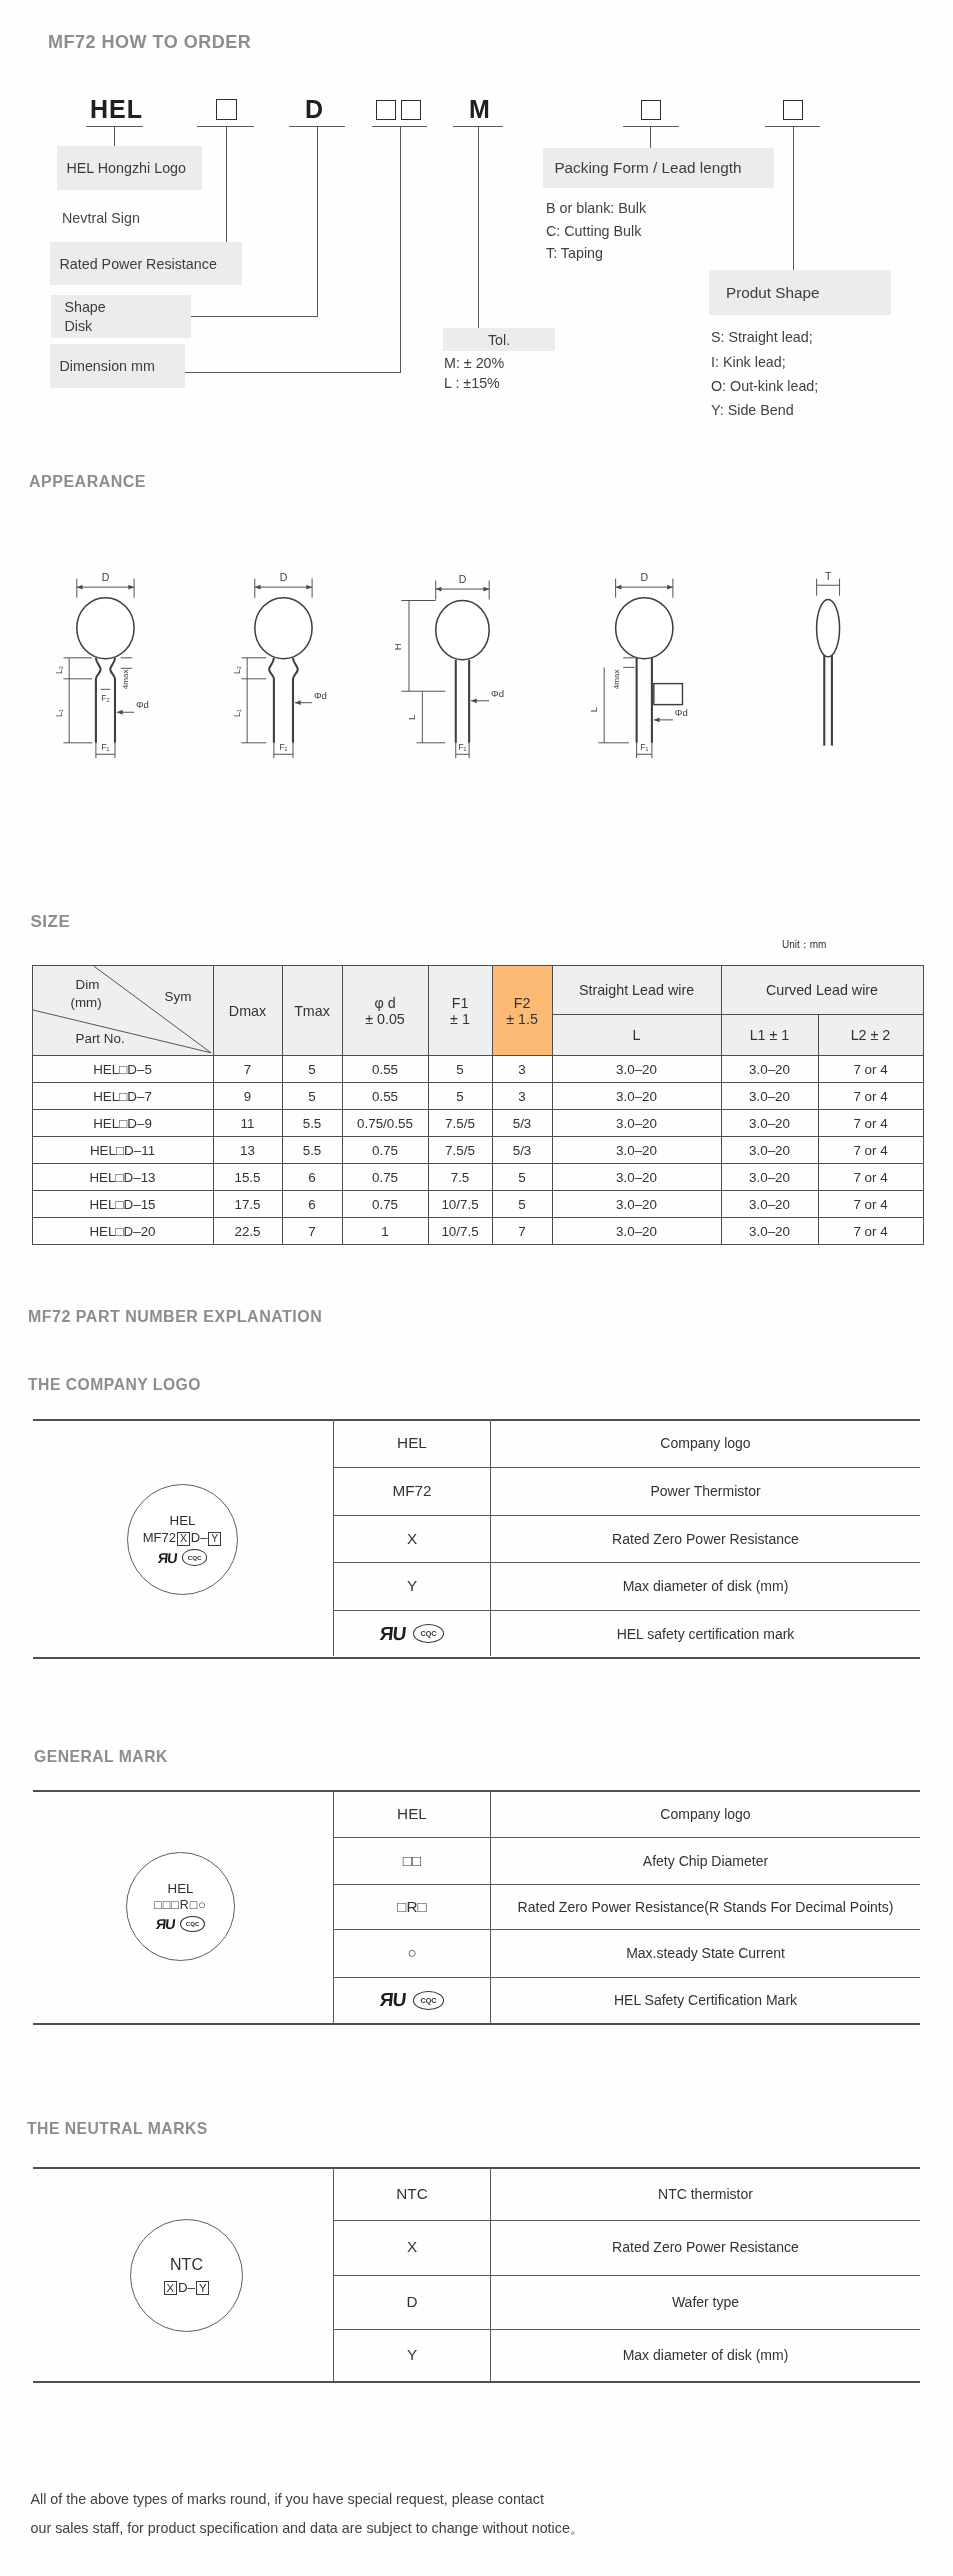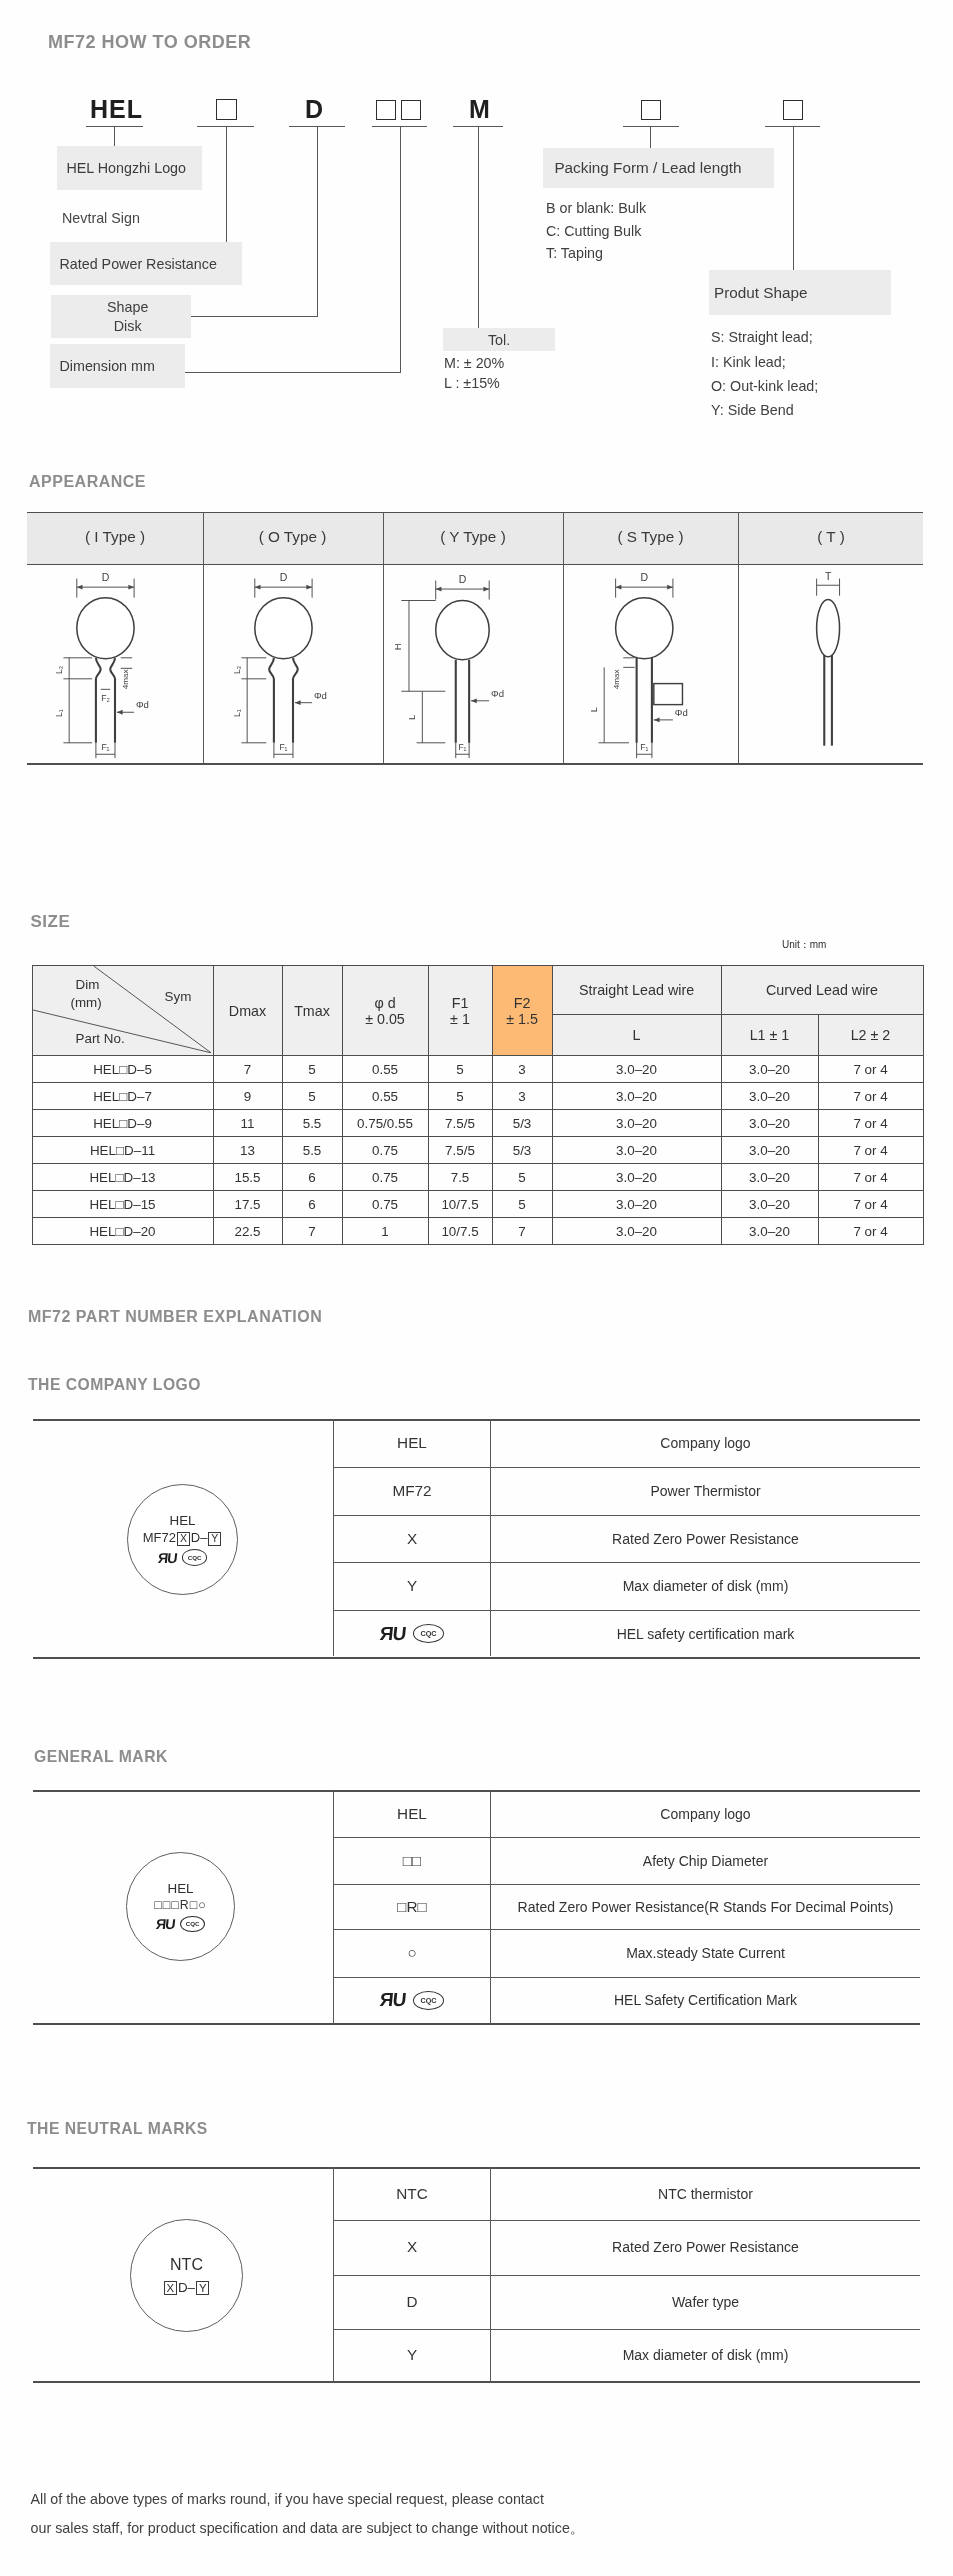--- a/index.html
+++ b/index.html
@@ -3,21 +3,21 @@
 <meta charset="utf-8">
 <style>
   html,body{margin:0;padding:0;background:#ffffff;}
   #root{position:relative;width:954px;height:2576px;background:#fefefe;
         font-family:"Liberation Sans",sans-serif;color:#3b3b3b;overflow:hidden;}
   .abs{position:absolute;}
   .hd{position:absolute;color:#8d8d8d;font-weight:bold;letter-spacing:0.5px;}
   .hl{position:absolute;height:1.9px;background:#4f4f4f;}
   .hl1{position:absolute;height:1px;background:#585858;}
   .vl{position:absolute;width:1px;background:#585858;}
-  .gb{position:absolute;background:#ececec;color:#3d3d3d;text-align:center;}
+  .gb{position:absolute;background:#ececec;color:#3d3d3d;}
   .codeletter{position:absolute;font-size:25px;font-weight:bold;color:#202020;letter-spacing:1px;}
   .codebox{position:absolute;width:18px;height:18px;border:1.9px solid #2e2e2e;background:#fff;}
   .plain{position:absolute;font-size:14.3px;color:#474747;}
   .item{position:absolute;font-size:14.3px;color:#3f3f3f;}
   
   .app-table{position:absolute;left:27px;top:512px;width:896px;height:253px;}
   .app-head{position:absolute;left:0;top:0;width:896px;height:53px;background:#e9e9e9;
             border-top:1.9px solid #4f4f4f;border-bottom:1.9px solid #4f4f4f;box-sizing:border-box;}
   .app-bottom{position:absolute;left:0;top:251px;width:896px;height:1.9px;background:#4f4f4f;}
   .app-type{position:absolute;top:16px;font-size:15.3px;color:#3a3a3a;text-align:center;}
@@ -100,43 +100,30 @@
   <div class="item" style="left:444px;top:355px;">M: ± 20%</div>
   <div class="item" style="left:444px;top:375px;">L : ±15%</div>
 
   <div class="gb" style="left:543px;top:148px;width:231px;height:40px;display:flex;align-items:center;padding-left:11.4px;font-size:15.3px;box-sizing:border-box;">
       <span>Packing Form / Lead length</span>
     </div>
   <div class="item" style="left:546px;top:200px;">B or blank: Bulk</div>
   <div class="item" style="left:546px;top:223px;">C:  Cutting Bulk</div>
   <div class="item" style="left:546px;top:245px;">T:  Taping</div>
 
-  <div class="gb" style="left:709px;top:270px;width:182px;height:45px;display:flex;align-items:center;padding-left:5px;font-size:15.3px;box-sizing:border-box;">
+  <div class="gb" style="left:709px;top:270px;width:182px;height:45px;display:flex;align-items:center;padding-left:17px;font-size:15.3px;box-sizing:border-box;">
       <span>Produt Shape</span>
     </div>
   <div class="item" style="left:711px;top:329px;">S: Straight lead;</div>
   <div class="item" style="left:711px;top:354px;">I: Kink lead;</div>
   <div class="item" style="left:711px;top:378px;">O: Out-kink lead;</div>
   <div class="item" style="left:711px;top:402px;">Y: Side Bend</div>
 
   <div class="hd" style="left:29px;top:473px;font-size:16px;">APPEARANCE</div>
 
-  <div class="app-table">
-    <div class="app-head"></div>
-    <div class="app-bottom"></div>
-    <div class="vl" style="left:176px;top:0;height:251px;"></div>
-    <div class="vl" style="left:356px;top:0;height:251px;"></div>
-    <div class="vl" style="left:536px;top:0;height:251px;"></div>
-    <div class="vl" style="left:711px;top:0;height:251px;"></div>
-    <div class="app-type" style="left:0;width:176px;">( I Type )</div>
-    <div class="app-type" style="left:176px;width:179px;">( O Type )</div>
-    <div class="app-type" style="left:356px;width:180px;">( Y Type )</div>
-    <div class="app-type" style="left:536px;width:175px;">( S Type )</div>
-    <div class="app-type" style="left:711px;width:186px;">( T )</div>
-  </div>
 
   <svg class="abs" style="left:29px;top:569px;" width="172" height="191" viewBox="0 0 180 200">
     <line class="ln" x1="50" y1="10" x2="50" y2="30"></line>
       <line class="ln" x1="110" y1="10" x2="110" y2="30"></line>
     <line class="ln" x1="50" y1="19" x2="110" y2="19"></line>
     <polygon points="50,19 56,16.5 56,21.5" fill="#4a4a4a"></polygon>
       <polygon points="110,19 104,16.5 104,21.5" fill="#4a4a4a"></polygon>
     <text x="80" y="13" font-size="11" text-anchor="middle">D</text>
     <ellipse class="disk" cx="80" cy="62" rx="30" ry="32"></ellipse>
     <path class="part" d="M70,93 C70,99 75,101 75,105 C75,109 70,111 70,115 L70,182"></path>

